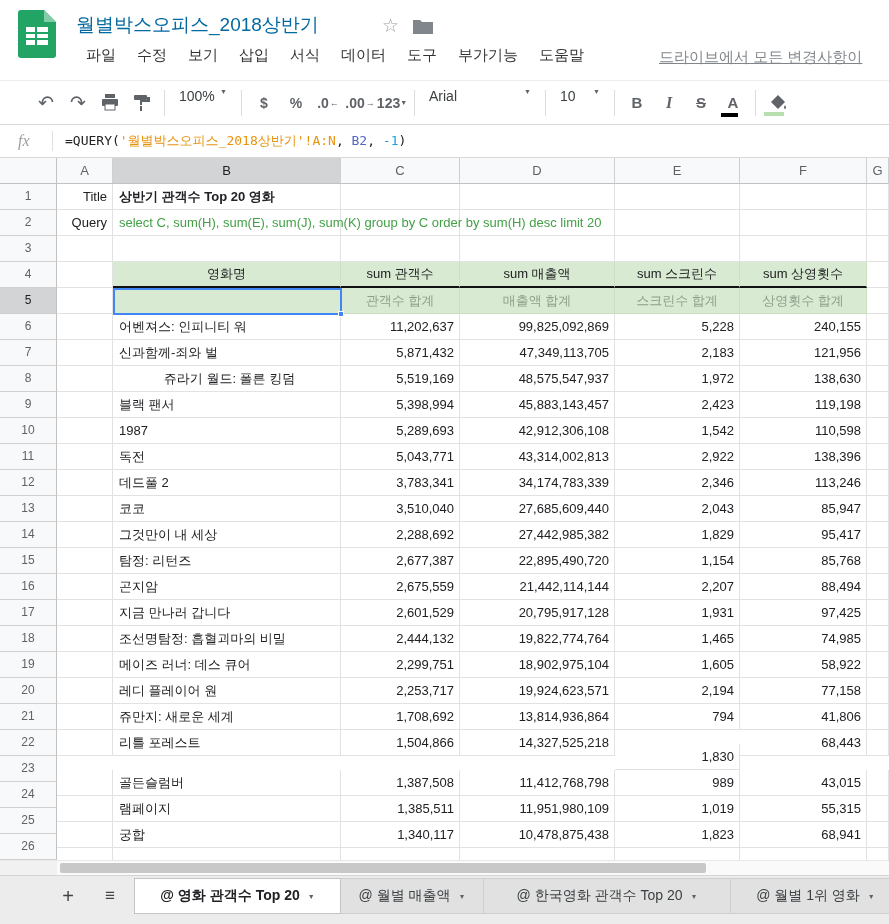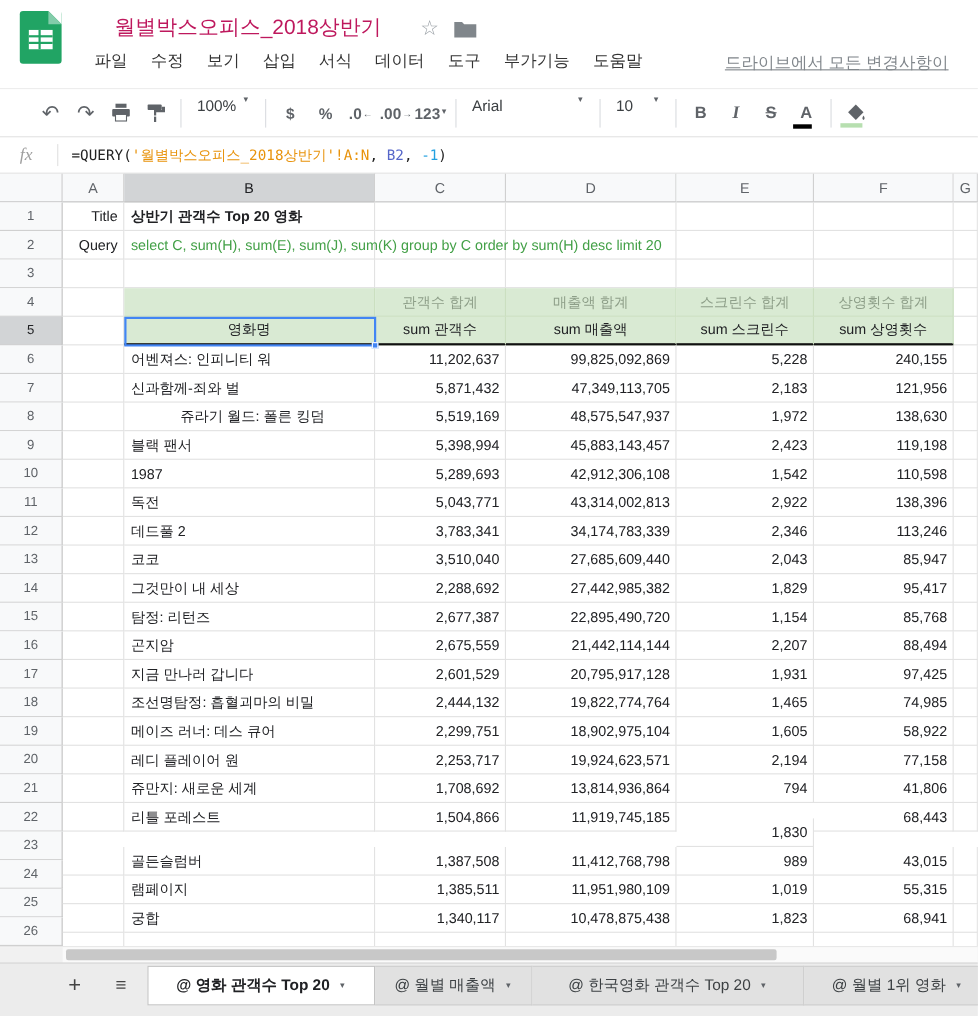--- a/index.html
+++ b/index.html
@@ -12,21 +12,21 @@
   body{background:#fff}
   #app{position:relative;width:889px;height:924px;overflow:hidden;
        font-family:"Liberation Sans",sans-serif;color:var(--txt);background:#fff}
 
   
   .titlebar{position:absolute;left:0;top:0;width:889px;height:80px;background:#fff}
   .logo{position:absolute;left:18px;top:10px;width:38px;height:48px;background:#21a464;border-radius:3px}
   .logo .cut{position:absolute;top:0;right:0;width:0;height:0;border-top:12px solid #fff;border-left:12px solid transparent}
   .logo .fold{position:absolute;top:0;right:0;width:0;height:0;border-bottom:12px solid #83ccaa;border-right:12px solid transparent}
   .logo svg{position:absolute;left:8px;top:17px}
-  .doc-title{position:absolute;left:104px;top:12px;font-size:19px;color:#be185d;white-space:nowrap}
+  .doc-title{position:absolute;left:76px;top:12px;font-size:19px;color:#0369a1;white-space:nowrap}
   .star{position:absolute;left:382px;top:14px;font-size:19px;color:#9aa0a6}
   .folder{position:absolute;left:412px;top:18px}
   .menubar{position:absolute;left:86px;top:46px;display:flex;gap:21px;font-size:15px;color:#333}
   .menubar span{cursor:default;white-space:nowrap}
   .save-status{position:absolute;left:659px;top:48px;font-size:15px;color:#80868b;
                text-decoration:underline;white-space:nowrap}
 
   
   .toolbar{position:absolute;left:0;top:80px;width:889px;height:45px;background:#fff;
            border-top:1px solid #ededed;border-bottom:1px solid #dadada;
@@ -275,38 +275,38 @@
           <div class="c" style="width: 56px;"></div>
           <div class="c" style="width: 228px;"></div>
           <div class="c" style="width: 119px;"></div>
           <div class="c" style="width: 155px;"></div>
           <div class="c" style="width: 125px;"></div>
           <div class="c" style="width: 127px;"></div>
           <div class="c" style="width: 22px;"></div>
         </div>
         <div class="grow">
           <div class="c" style="width: 56px;"></div>
+          <div class="c green center bb" style="width: 228px;">영화명</div>
+          <div class="c green center bb" style="width: 119px;">sum 관객수</div>
+          <div class="c green center bb" style="width: 155px;">sum 매출액</div>
+          <div class="c green center bb" style="width: 125px;">sum 스크린수</div>
+          <div class="c green center bb" style="width: 127px;">sum 상영횟수</div>
+          <div class="c" style="width: 22px;"></div>
+        </div>
+        <div class="grow">
+          <div class="c" style="width: 56px;"></div>
           <div class="c green" style="width: 228px;"></div>
           <div class="c green muted center" style="width: 119px;">관객수 합계</div>
           <div class="c green muted center" style="width: 155px;">매출액 합계</div>
           <div class="c green muted center" style="width: 125px;">스크린수 합계</div>
           <div class="c green muted center" style="width: 127px;">상영횟수 합계</div>
           <div class="c" style="width: 22px;"></div>
         </div>
         <div class="grow">
           <div class="c" style="width: 56px;"></div>
-          <div class="c green center bb" style="width: 228px;">영화명</div>
-          <div class="c green center bb" style="width: 119px;">sum 관객수</div>
-          <div class="c green center bb" style="width: 155px;">sum 매출액</div>
-          <div class="c green center bb" style="width: 125px;">sum 스크린수</div>
-          <div class="c green center bb" style="width: 127px;">sum 상영횟수</div>
-          <div class="c" style="width: 22px;"></div>
-        </div>
-        <div class="grow">
-          <div class="c" style="width: 56px;"></div>
           <div class="c name" style="width: 228px;">어벤져스: 인피니티 워</div>
           <div class="c num" style="width: 119px;">11,202,637</div>
           <div class="c num" style="width: 155px;">99,825,092,869</div>
           <div class="c num" style="width: 125px;">5,228</div>
           <div class="c num" style="width: 127px;">240,155</div>
           <div class="c" style="width: 22px;"></div>
         </div>
         <div class="grow">
           <div class="c" style="width: 56px;"></div>
           <div class="c name" style="width: 228px;">신과함께-죄와 벌</div>
@@ -439,21 +439,21 @@
           <div class="c num" style="width: 119px;">1,708,692</div>
           <div class="c num" style="width: 155px;">13,814,936,864</div>
           <div class="c num" style="width: 125px;">794</div>
           <div class="c num" style="width: 127px;">41,806</div>
           <div class="c" style="width: 22px;"></div>
         </div>
         <div class="grow">
           <div class="c" style="width: 56px;"></div>
           <div class="c name" style="width: 228px;">리틀 포레스트</div>
           <div class="c num" style="width: 119px;">1,504,866</div>
-          <div class="c num" style="width: 155px;">11,919,745,185</div>
+          <div class="c num" style="width: 155px;">14,327,525,218</div>
           <div class="c num" style="width: 125px; margin-top: 14px;">1,830</div>
           <div class="c num" style="width: 127px;">68,443</div>
           <div class="c" style="width: 22px;"></div>
         </div>
         <div class="grow">
           <div class="c" style="width: 56px;"></div>
           <div class="c name" style="width: 228px;">골든슬럼버</div>
           <div class="c num" style="width: 119px;">1,387,508</div>
           <div class="c num" style="width: 155px;">11,412,768,798</div>
           <div class="c num" style="width: 125px;">989</div>

